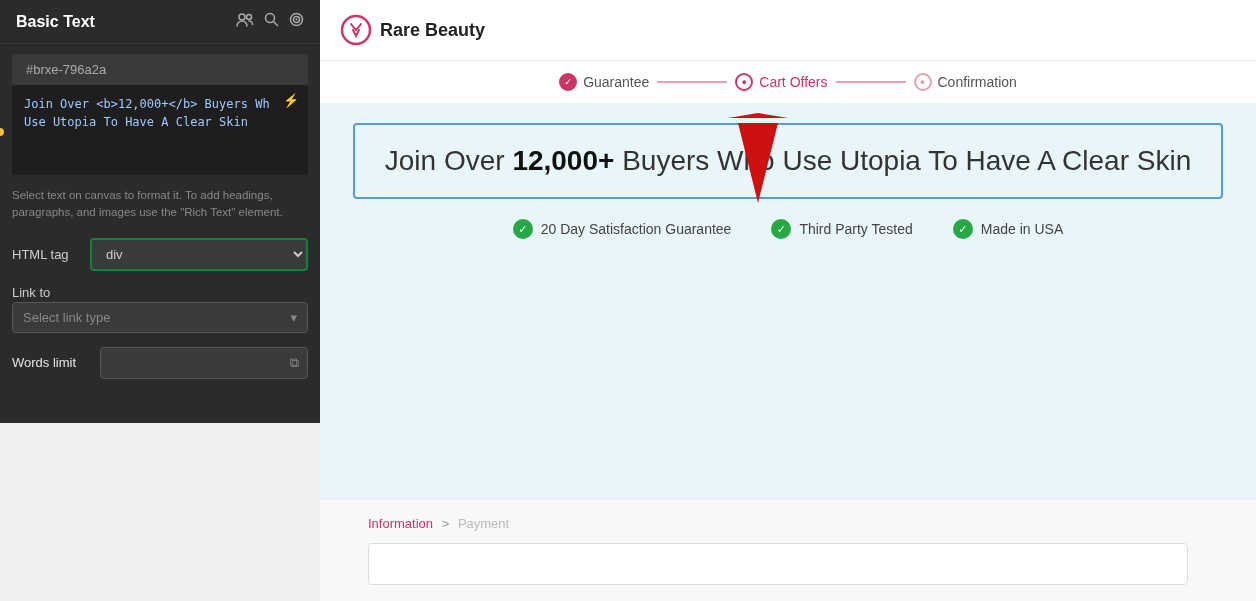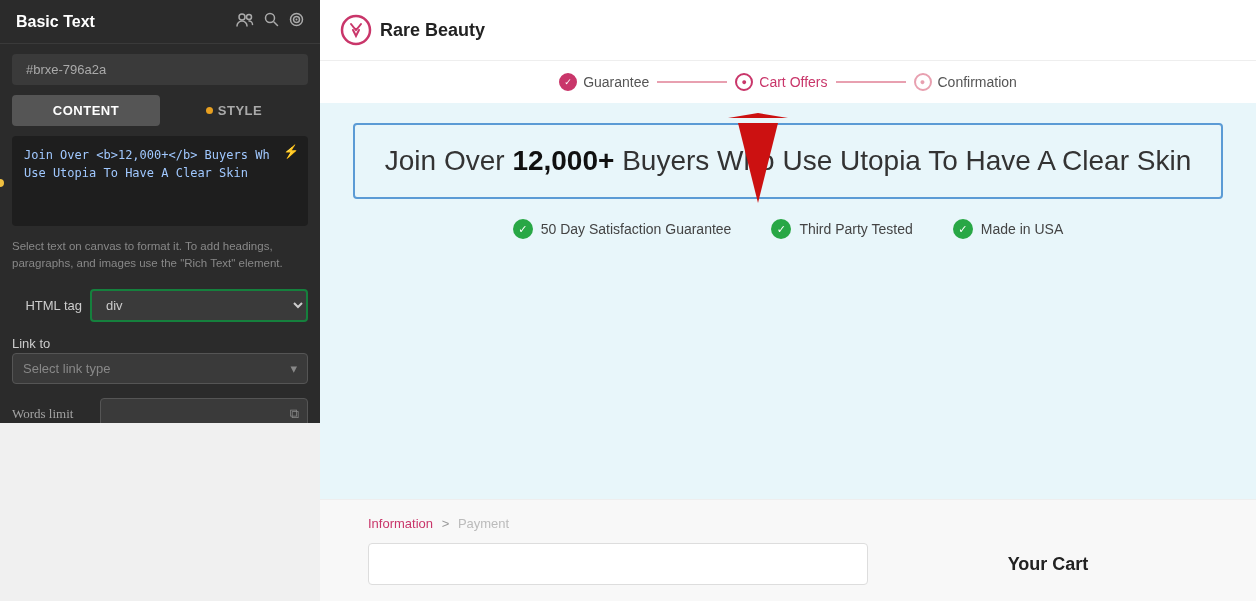--- a/index.html
+++ b/index.html
@@ -145,21 +145,20 @@
       display: flex;
       align-items: center;
       padding: 8px 12px;
       gap: 8px;
     }
 
     .form-label {
       color: #ccc;
       font-size: 13px;
       min-width: 70px;
-      text-align: right;
     }
 
     .form-select {
       flex: 1;
       background: #3a3a3a;
       border: 2px solid #15803d;
       color: #ccc;
       font-size: 13px;
       padding: 6px 10px;
       border-radius: 4px;
@@ -188,24 +187,23 @@
     }
 
     .words-row {
       display: flex;
       align-items: center;
       padding: 6px 12px;
       gap: 8px;
     }
 
     .words-label {
-      color: #a3a3a3;
+      color: #e5e5e5;
       font-size: 13px;
       min-width: 80px;
-      font-family: Liberation Serif, serif;
     }
 
     .words-input {
       flex: 1;
       background: #3a3a3a;
       border: 1px solid #555;
       border-radius: 4px;
       height: 32px;
       display: flex;
       align-items: center;
@@ -455,27 +453,20 @@
             <circle cx="7.5" cy="7.5" r="6" stroke="#aaa" stroke-width="1.5"></circle>
             <circle cx="7.5" cy="7.5" r="3" stroke="#aaa" stroke-width="1.5"></circle>
             <circle cx="7.5" cy="7.5" r="1" fill="#aaa"></circle>
           </svg>
       </span>
     </div>
   </div>
 
   <input class="id-field" type="text" value="#brxe-796a2a" style="">
 
-  <div class="tab-row">
-    <button class="tab-btn active">CONTENT</button>
-    <button class="tab-btn style-tab">
-      <span class="style-dot"></span>
-      <span>STYLE</span>
-    </button>
-  </div>
 
   <div class="editor-row text-editor">
     <div class="yellow-dot"></div>
     <textarea style="">Join Over &lt;b&gt;12,000+&lt;/b&gt; Buyers Wh
 Use Utopia To Have A Clear Skin</textarea>
     <span class="lightning-icon">⚡</span>
   </div>
 
   <p class="hint-text">Select text on canvas to format it. To add headings, paragraphs, and images use the "Rich Text" element.</p>
 
@@ -546,21 +537,21 @@
       </svg>
     </div>
 
     <div class="headline-box">
       <span>Join Over </span><strong>12,000+</strong><span> Buyers Who Use Utopia To Have A Clear Skin</span>
     </div>
 
     <div class="badges-row">
       <div class="badge-item">
         <div class="green-check">✓</div>
-        <span>50 Day Satisfaction Guarantee</span>
+        <span>20 Day Satisfaction Guarantee</span>
       </div>
       <div class="badge-item">
         <div class="green-check">✓</div>
         <span>Third Party Tested</span>
       </div>
       <div class="badge-item">
         <div class="green-check">✓</div>
         <span>Made in USA</span>
       </div>
     </div>
@@ -568,18 +559,15 @@
 
   <div class="bottom-section">
     <div class="bottom-left">
       <div class="breadcrumb">
         <a class="breadcrumb-link" href="#">Information</a>
         <span class="breadcrumb-sep">&gt;</span>
         <span class="breadcrumb-current">Payment</span>
       </div>
       <div class="form-input-placeholder"></div>
     </div>
-    <div class="bottom-right">
-      <div class="cart-title">Your Cart</div>
-    </div>
   </div>
 
 </div>
 
 </body></html>

